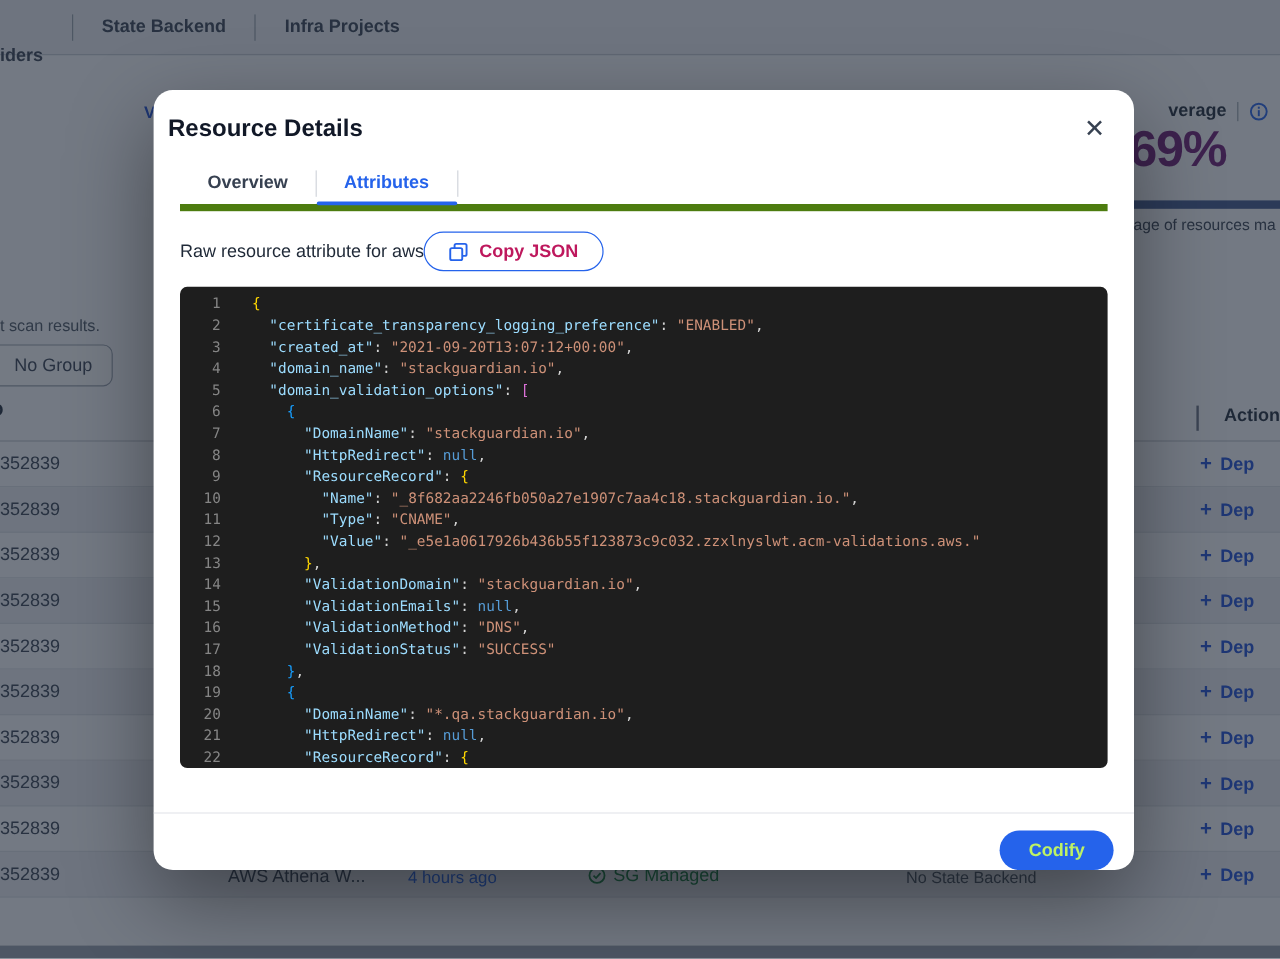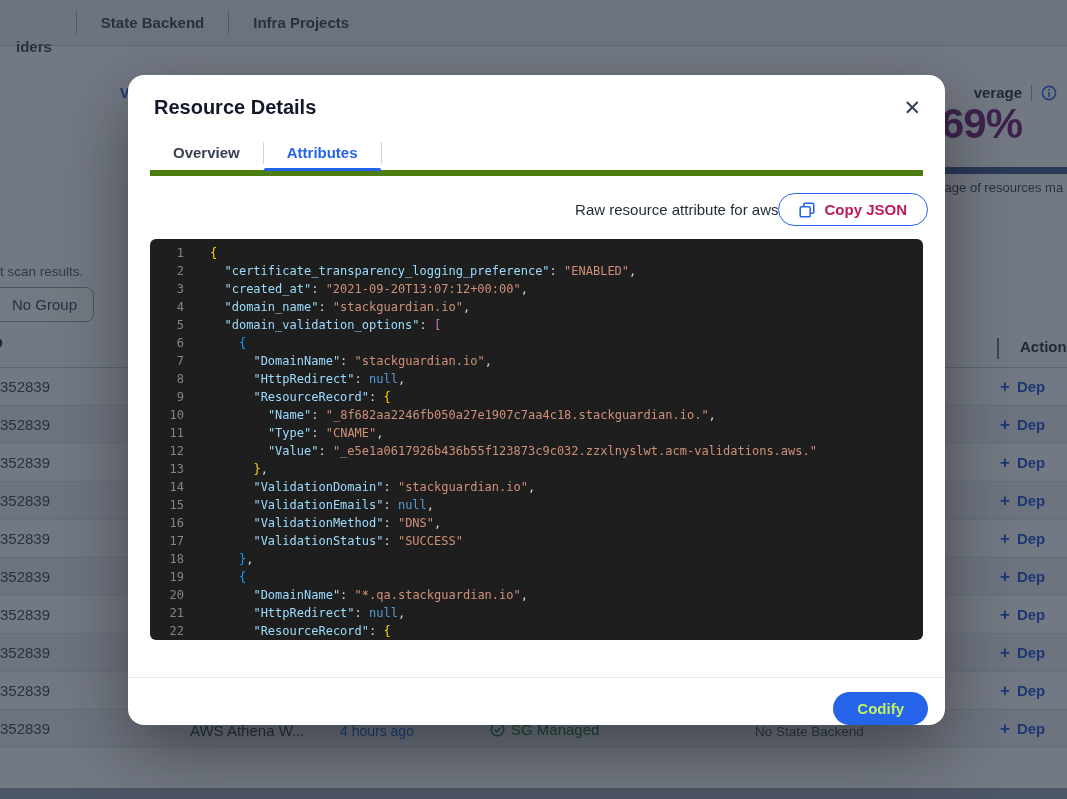--- a/index.html
+++ b/index.html
@@ -4,21 +4,21 @@
 <style>
   * { margin:0; padding:0; box-sizing:border-box; }
   html,body { width:1067px; height:799px; overflow:hidden; }
   body { font-family:"Liberation Sans", sans-serif; background:#fff; position:relative; }
 
   
   .bg { position:absolute; inset:0; background:#fdfdfe; z-index:0; overflow:hidden; }
   .topnav { position:absolute; top:0; left:0; right:0; height:46px; background:#eef0f3;
             border-bottom:1px solid #c9ced6; display:flex; align-items:center; }
   .nav-item { font-size:15px; font-weight:700; color:#374151; padding:0 24px; white-space:nowrap; }
-  .nav-item:first-child { padding-left:16px;margin-top:48px; }
+  .nav-item:first-child { padding-left:0;margin-top:48px; }
   .nav-sep { width:1px; height:22px; background:#9ca3af; }
 
   .view-link { position:absolute; left:120px; top:85px; font-size:14px; font-weight:700; color:#1d4ed8; }
 
   .stats-title-row { position:absolute; top:84px; right:10px; display:flex; align-items:center; gap:9px; }
   .stats-title { font-size:15px; font-weight:700; color:#1f2937; }
   .stats-sep { width:1px; height:16px; background:#9ca3af; }
   .stats-value { position:absolute; left:941px; top:100px; font-size:42px; font-weight:800; color:#701a75; letter-spacing:-1px; }
   .stats-bar { position:absolute; left:856px; right:0; top:167px; height:7px; background:#3f588e; }
   .stats-caption { position:absolute; left:941px; top:180px; font-size:13px; color:#374151; white-space:nowrap; }
@@ -47,31 +47,31 @@
 
   .bottom-strip { position:absolute; left:0; right:0; top:788px; height:11px; background:#99a1ad; }
 
   
   .overlay { position:absolute; inset:0; background:rgba(31,41,55,0.62); z-index:10; }
 
   
   .modal { position:absolute; left:128px; top:75px; width:817px; height:650px; background:#fff;
            border-radius:16px; box-shadow:0 25px 70px rgba(0,0,0,.40); z-index:20;
            display:flex; flex-direction:column; overflow:hidden; }
-  .m-head { display:flex; justify-content:space-between; align-items:center; padding:20px 20px 0 26px; }
+  .m-head { display:flex; justify-content:space-between; align-items:center; padding:20px 20px 0 12px; }
   .m-title { font-size:20px; font-weight:700; color:#111827; }
   .m-close { font-size:21px; color:#374151; cursor:pointer; line-height:1; padding:2px 4px; background:none; border:none; font-family:inherit; }
 
   .m-tabs { display:flex; align-items:center; margin:15px 22px 0; border-bottom:6px solid #4d7c0f; }
   .tab { position:relative; padding:9px 23px; font-size:15px; font-weight:600; color:#374151; cursor:pointer; background:none; border:none; font-family:inherit; }
   .tab.active { color:#2563eb; }
   .tab.active::after { content:""; position:absolute; left:0; right:0; bottom:-1px; height:3px; background:#2563eb; border-radius:2px; }
   .tab-sep { width:1px; height:22px; background:#d1d5db; }
 
-  .m-sub { display:flex; justify-content:flex-end; align-items:center; padding:17px 17px 0 22px; }
+  .m-sub { display:flex; justify-content:flex-start; align-items:center; padding:17px 17px 0 22px; }
   .m-sub-label { font-size:15px; color:#1f2937; }
   .copy-btn { display:flex; align-items:center; gap:9px; border:1.5px solid #2563eb; border-radius:999px;
               background:#fff; color:#be185d; font-size:15px; font-weight:700; padding:7px 20px; cursor:pointer; font-family:inherit; }
 
   .code { margin:13px 22px 0; height:401px; background:#1e1e1e; border-radius:6px; overflow:hidden;
           font-family:"DejaVu Sans Mono", monospace; font-size:12px; line-height:18px; padding-top:5px; }
   .cl { display:flex; white-space:pre; }
   .cl .ln { width:34px; text-align:right; color:#858585; flex:none; }
   .cl .ct { padding-left:26px; color:#d4d4d4; }
   .tk-k { color:#9cdcfe; }

